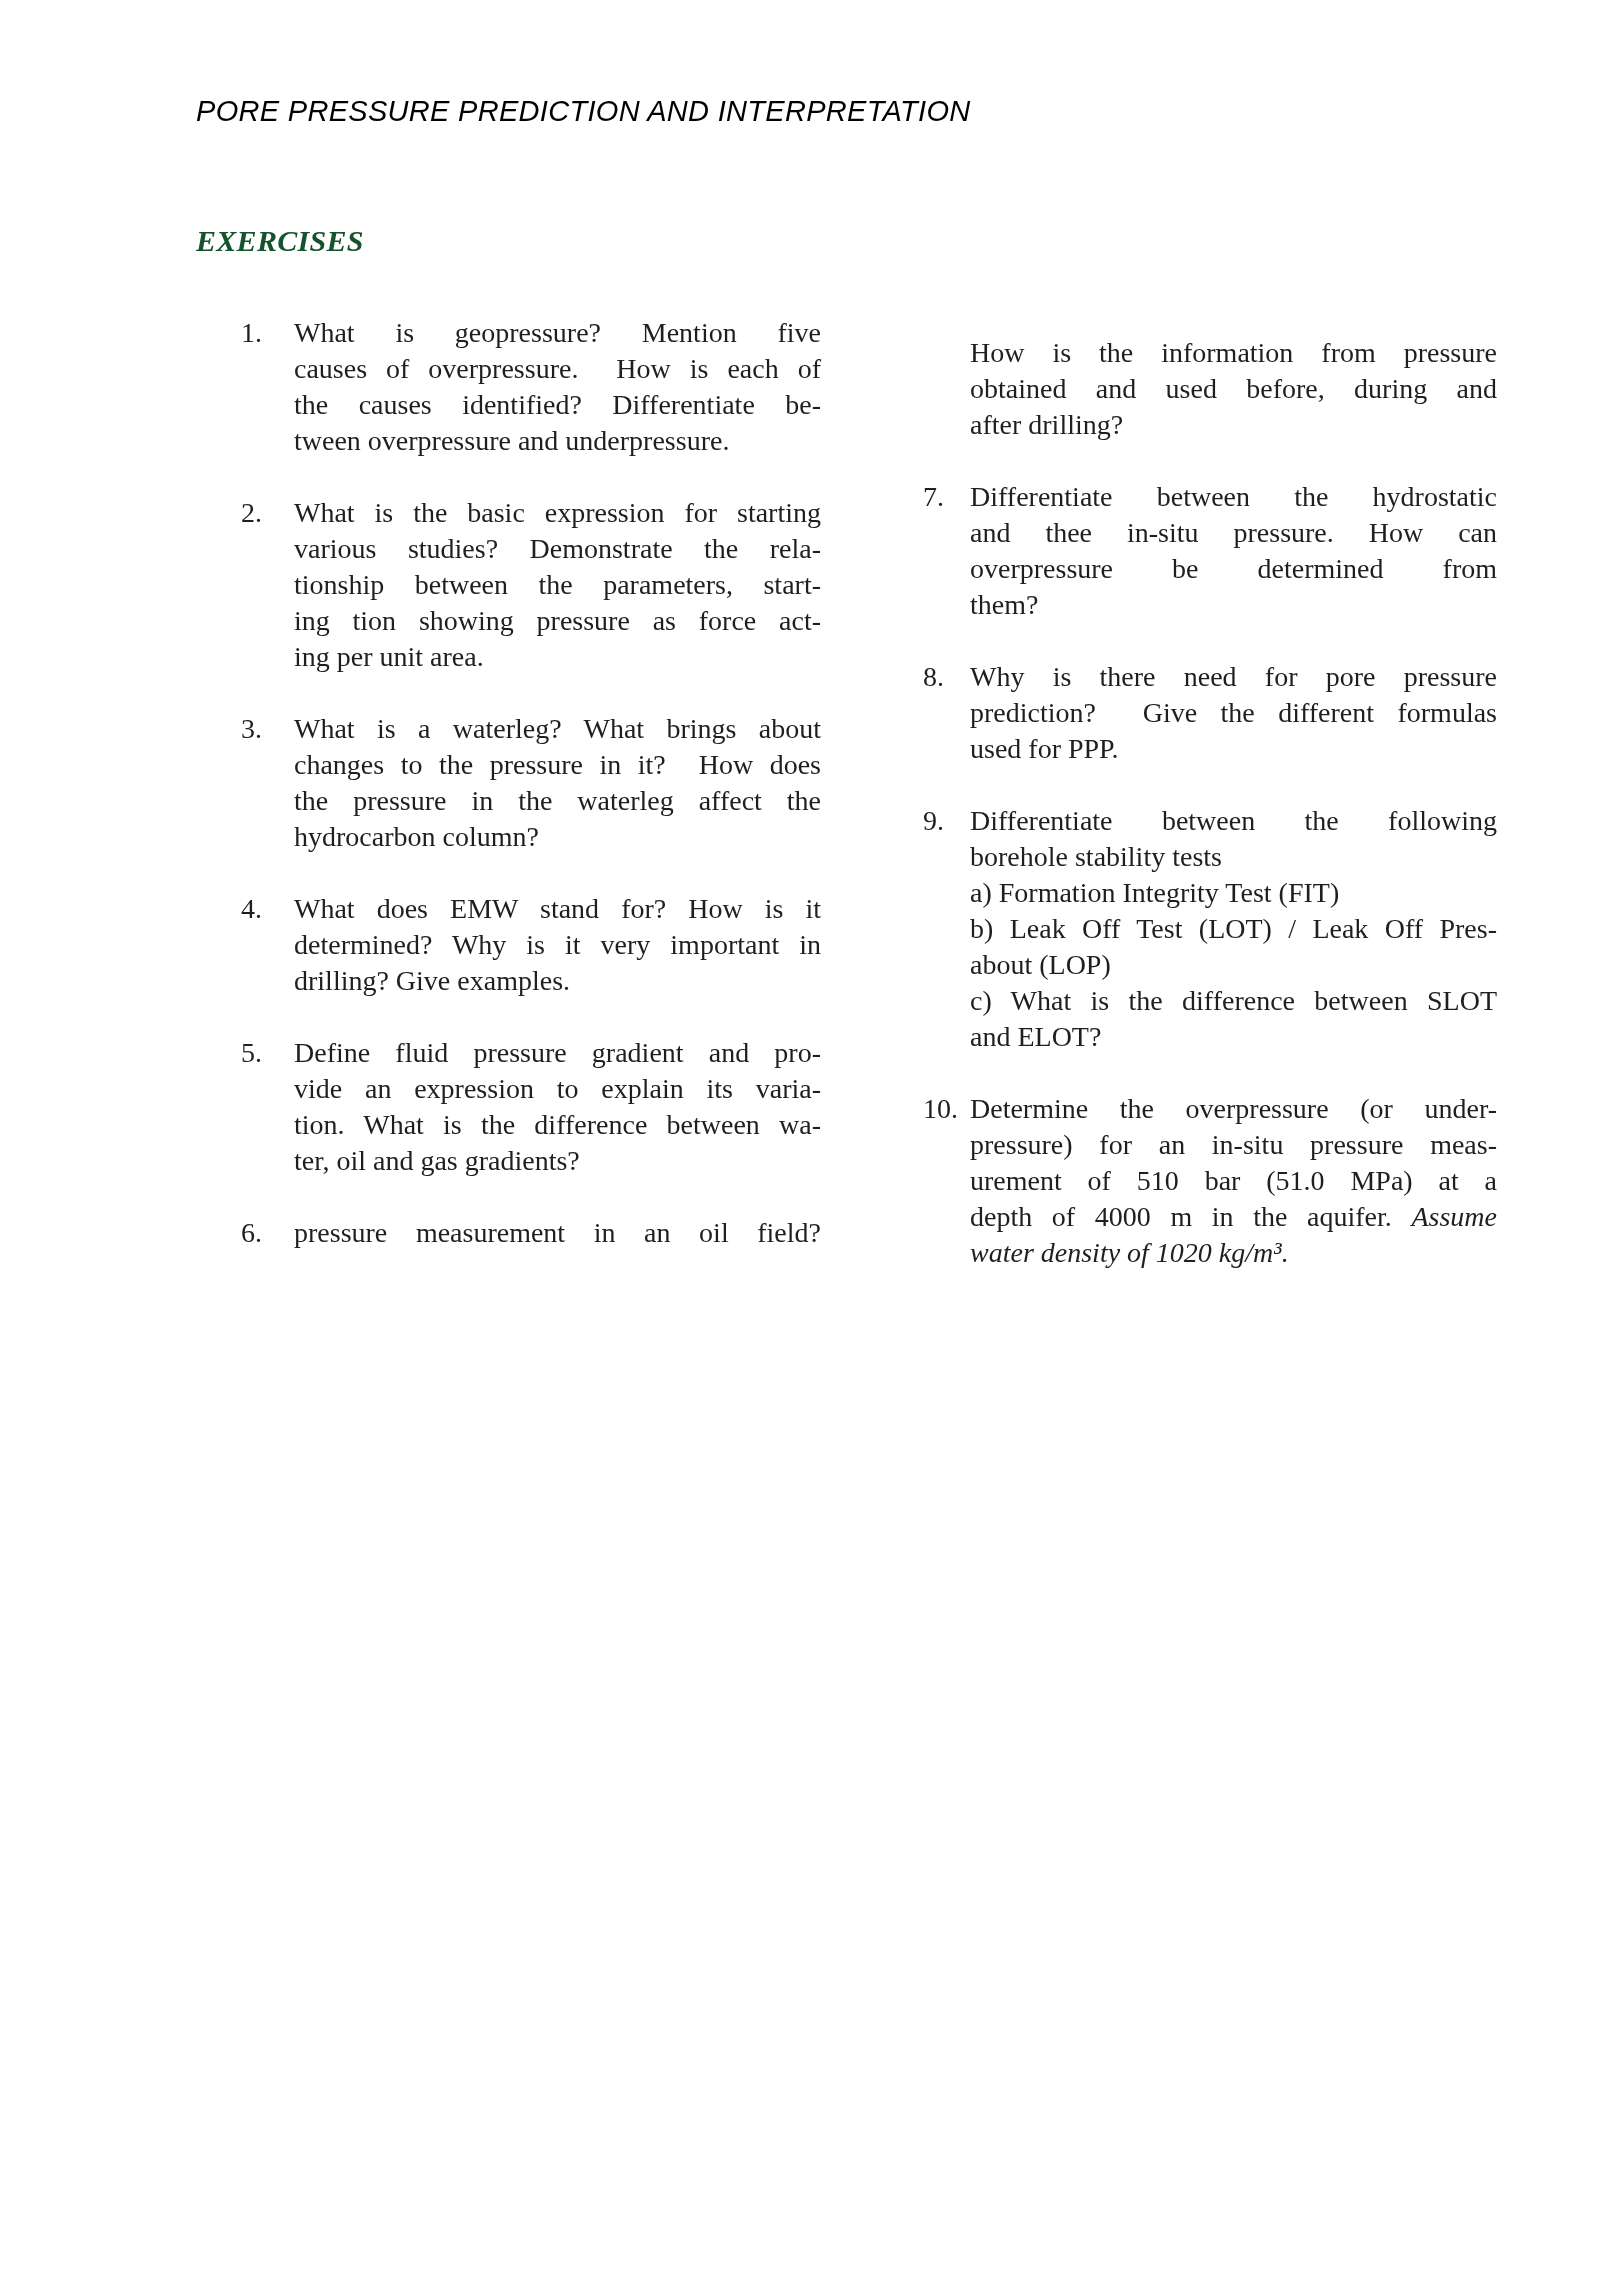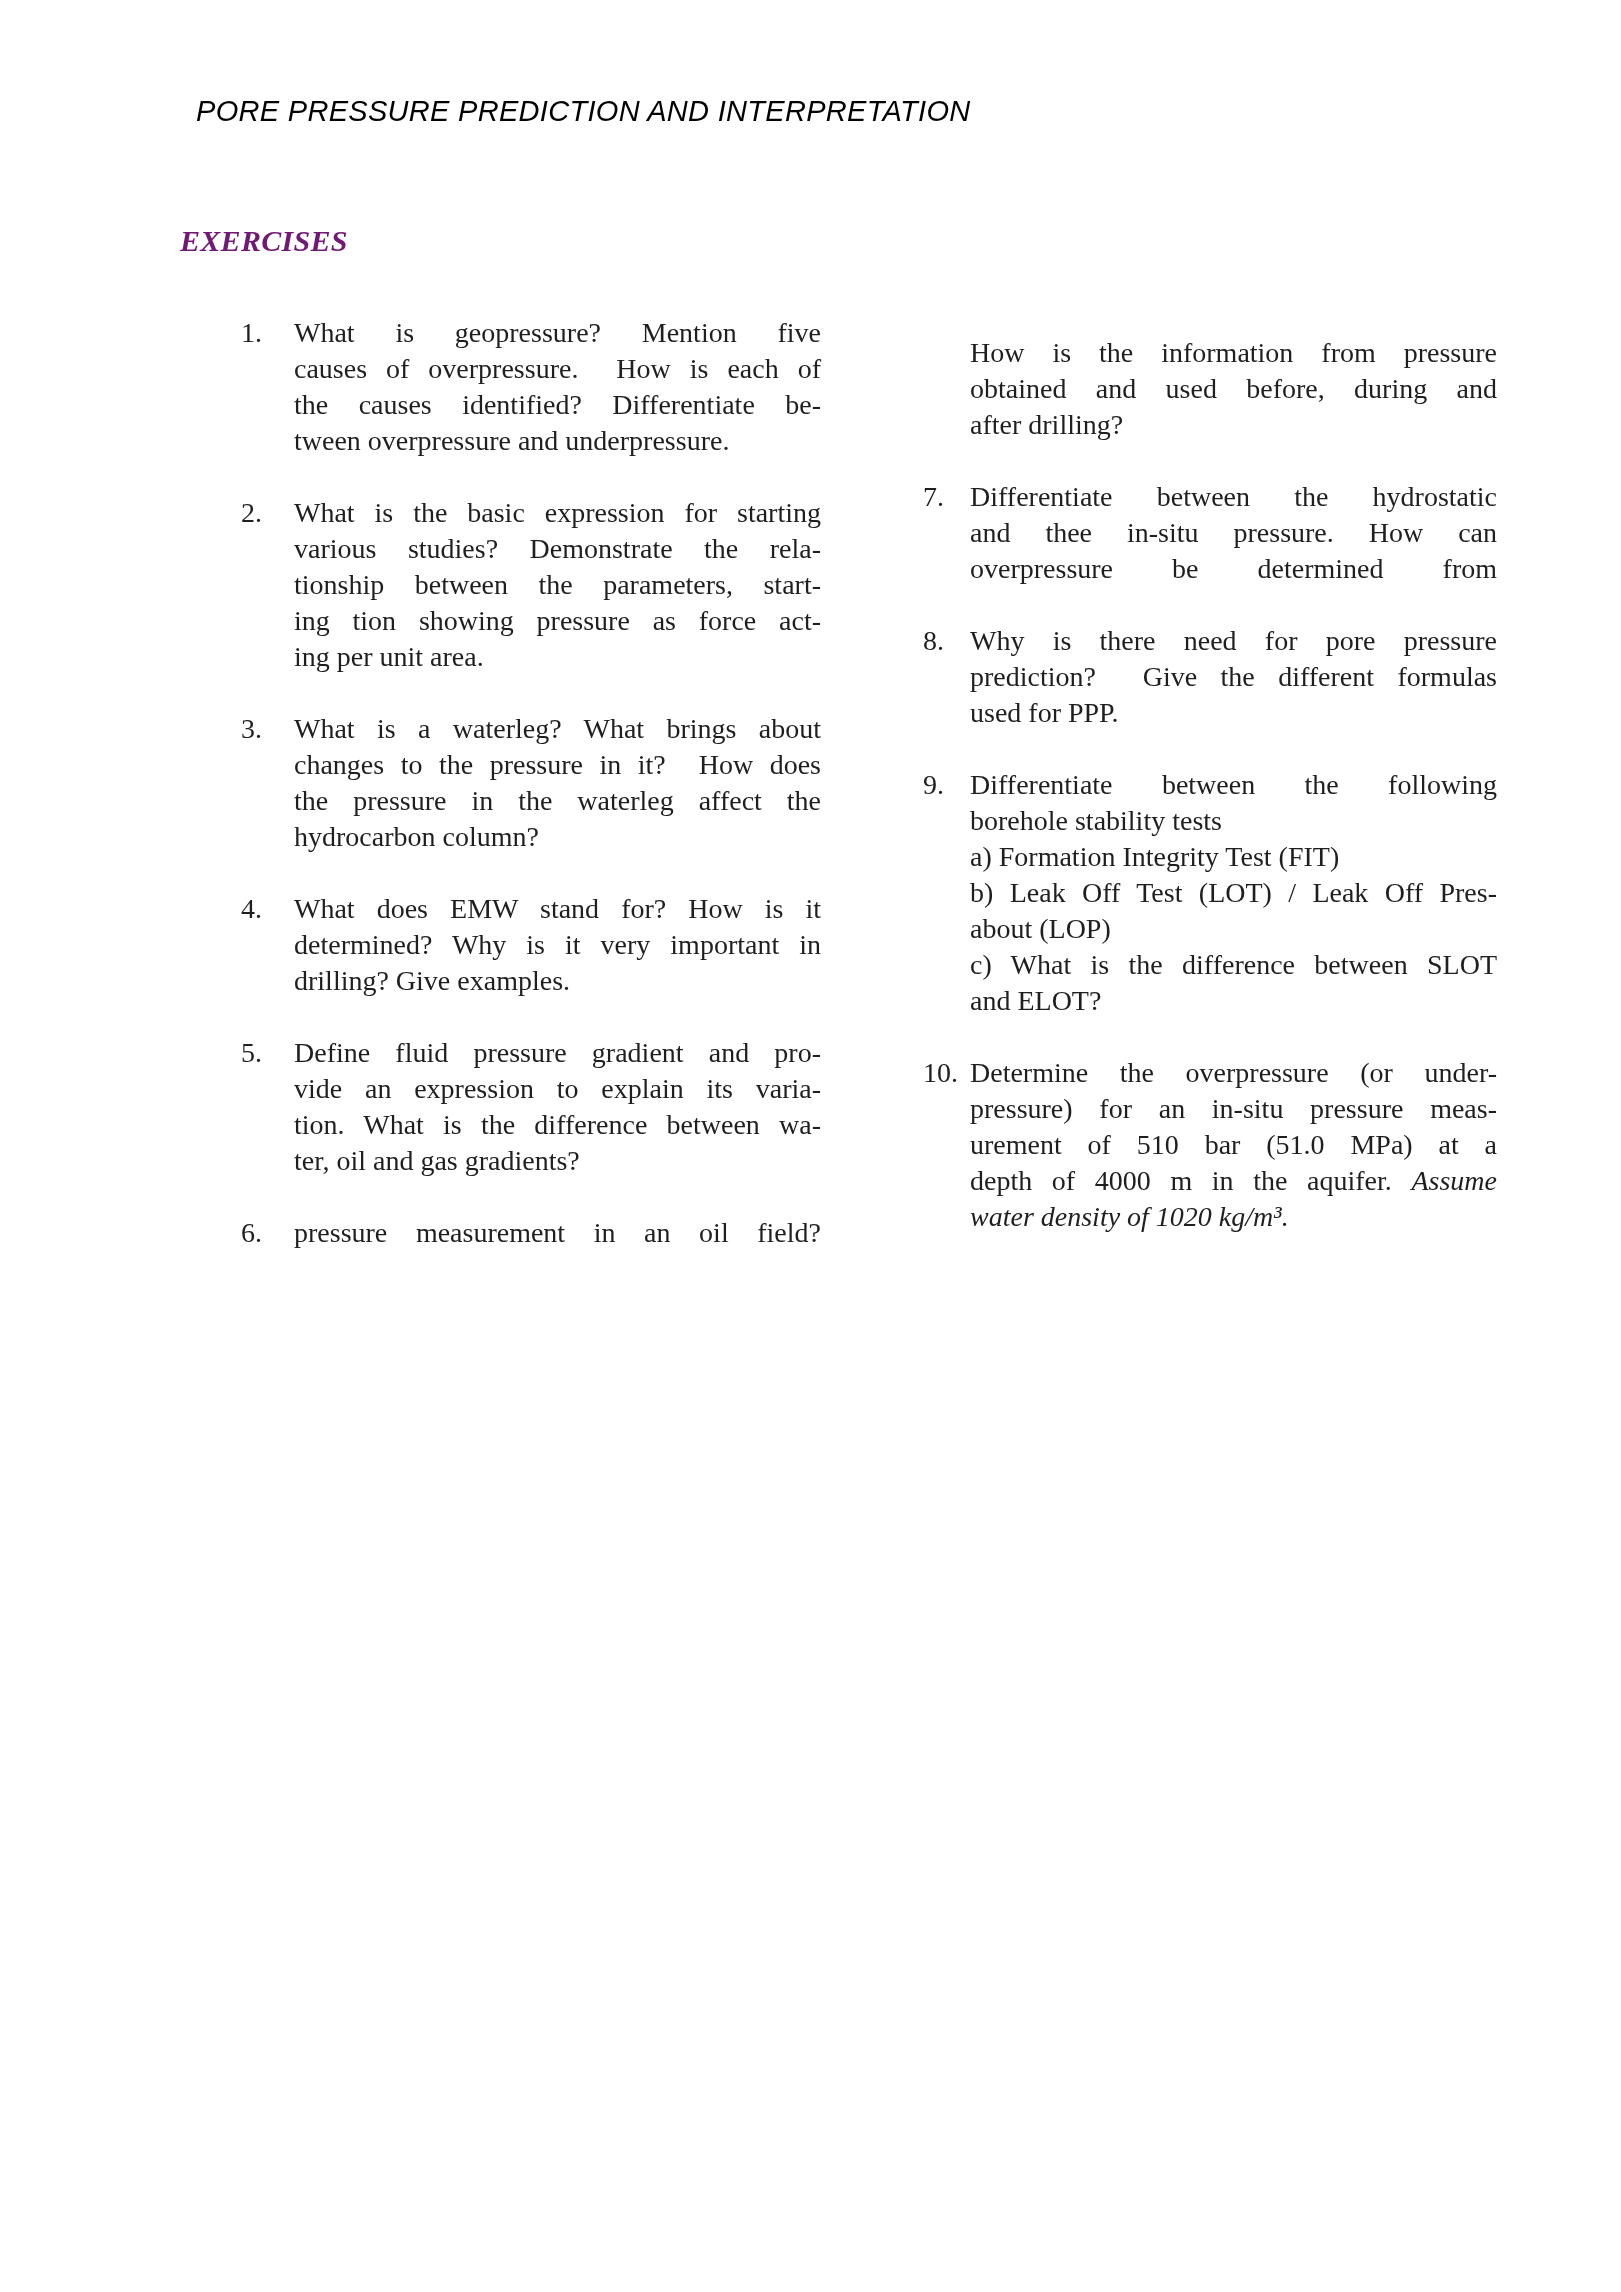--- a/index.html
+++ b/index.html
@@ -15,24 +15,24 @@
   .running-header{
     position:absolute;left:196px;top:95px;
     font-family:"Liberation Sans","DejaVu Sans",sans-serif;
     font-style:italic;
     font-size:29px;line-height:33px;
     color:#000000;
     letter-spacing:0.3px;
     white-space:nowrap;
   }
   .exercises-heading{
-    position:absolute;left:180px;top:222px;margin:0;
+    position:absolute;left:196px;top:222px;margin:0;
     font-size:30px;line-height:37px;
     font-weight:bold;font-style:italic;
-    color:#701a75;
+    color:#14532d;
     letter-spacing:0.3px;
     text-align:right;
   }
   .col{position:absolute;top:315px;}
   .col-left{left:241px;width:588px;}
   .col-right{left:923px;width:584px;margin-top:20px;}
   .q{display:flex;align-items:flex-start;margin:0 0 36px 0;}
   .q-num{
     flex:0 0 53px;width:53px;
     font-size:28px;line-height:36px;
@@ -120,20 +120,21 @@
           <div class="q-line j">obtained and used before, during and</div>
           <div class="q-line">after drilling?</div>
         </div>
       </div>
       <div class="q">
         <div class="q-num">7.</div>
         <div class="q-body">
           <div class="q-line j">Differentiate between the hydrostatic</div>
           <div class="q-line j">and thee in-situ pressure. How can</div>
           <div class="q-line j">overpressure be determined from</div>
+          <div class="q-line">them?</div>
         </div>
       </div>
       <div class="q">
         <div class="q-num">8.</div>
         <div class="q-body">
           <div class="q-line j">Why is there need for pore pressure</div>
           <div class="q-line j">prediction?&nbsp; Give the different formulas</div>
           <div class="q-line">used for PPP.</div>
         </div>
       </div>

